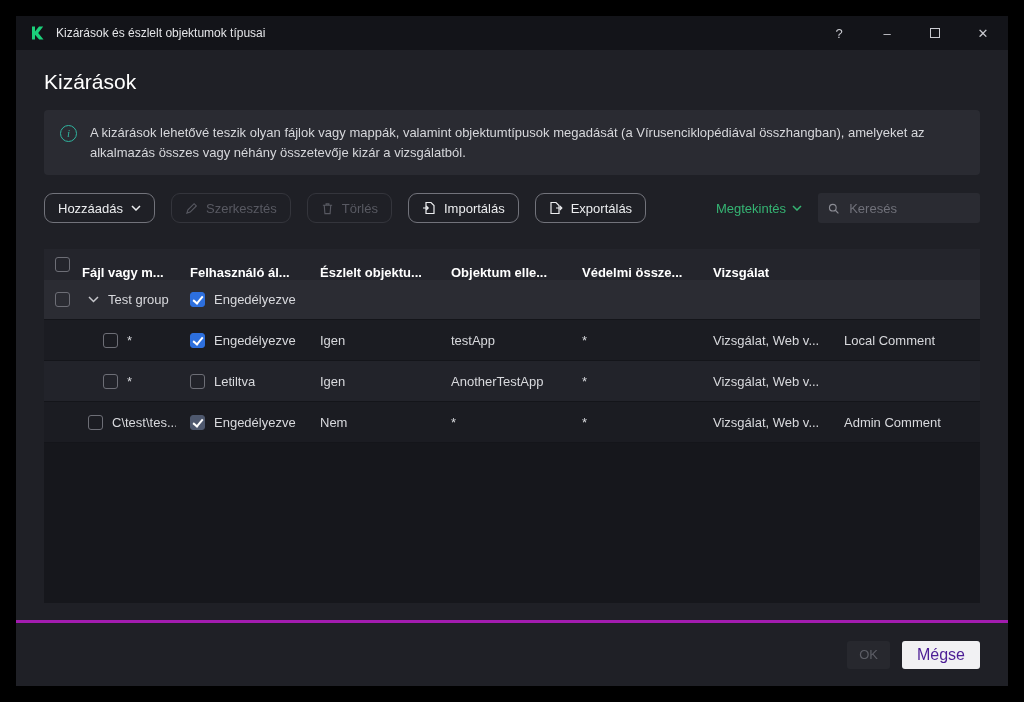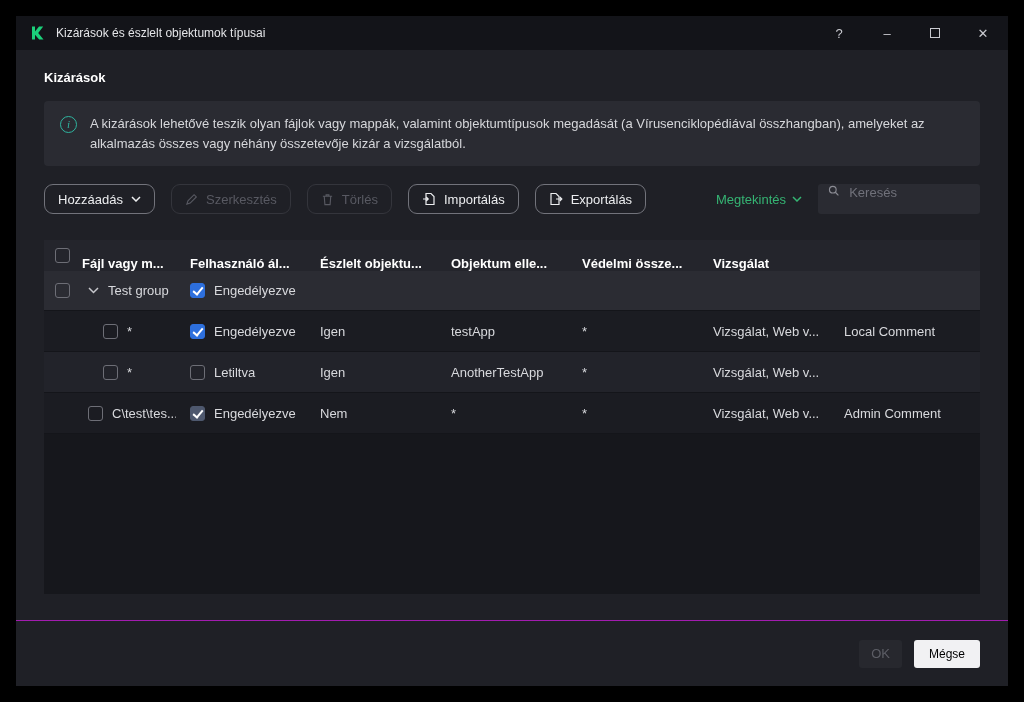--- a/index.html
+++ b/index.html
@@ -23,21 +23,21 @@
   .tb-title { font-size:12px; color:#e4e5e8; }
   .tb-spacer { flex:1; }
   .winbtn {
     width:38px; height:34px; display:flex; align-items:center; justify-content:center;
     color:#c9cad0; font-size:13px; cursor:default;
   }
   .maxbox { width:10px; height:10px; border:1px solid #c9cad0; display:block; }
 
   
   .content { flex:1; padding:0 28px; overflow:hidden; display:flex; flex-direction:column; }
-  .page-title { margin:20px 0 0; font-size:13px; color:#ffffff; font-weight:700; }
+  .page-title { margin:20px 0 0; font-size:21px; color:#ffffff; font-weight:400; }
   .info {
     margin-top:16px; background:#2a2b32; border-radius:4px;
     padding:13px 16px; display:flex; gap:13px;
     font-size:13px; color:#d6d7db; line-height:1.5;
   }
   .info-icon {
     width:17px; height:17px; border:1px solid #2fb5a0; border-radius:50%;
     color:#2fb5a0; font-size:11px; font-style:italic;
     font-family:"Liberation Serif", serif;
     display:flex; align-items:center; justify-content:center;
@@ -52,21 +52,21 @@
     background:transparent; cursor:pointer; white-space:nowrap;
   }
   .btn svg { display:block; }
   .btn.disabled { border-color:#34353c; color:#585962; cursor:default; }
   .link {
     margin-left:auto; display:flex; align-items:center; gap:6px;
     color:#35b473; font-size:13px; cursor:pointer; flex:none;
   }
   .search {
     width:162px; height:30px; background:#2a2b32; border-radius:3px;
-    display:flex; align-items:flex-start; padding:0 10px; gap:8px; flex:none;
+    display:flex; align-items:center; padding:0 10px; gap:8px; flex:none;
   }
   .search input {
     background:transparent; border:0; outline:0; color:#d6d7db;
     font-size:13px; width:100%; font-family:inherit;
   }
   .search input::placeholder { color:#70717a; }
 
   
   .table {
     margin-top:26px; height:354px; display:flex; flex-direction:column;
@@ -100,31 +100,31 @@
   .cb.checked { background:#2d6fdd; border-color:#2d6fdd; }
   .cb.checked::after {
     content:""; position:absolute; left:4px; top:1px; width:4px; height:8px;
     border:solid #fff; border-width:0 2px 2px 0; transform:rotate(40deg);
   }
   .cb.checked.muted { background:#4e586e; border-color:#4e586e; }
   .expander { display:flex; align-items:center; color:#c6c7cc; cursor:pointer; }
 
   
   .footer {
-    flex:none; height:66px; border-top:1px solid #a21caf;
+    flex:none; height:66px; border-top:3px solid #a21caf;
     display:flex; align-items:center; justify-content:flex-end;
     gap:12px; padding:0 28px; background:#1f2026;
   }
   .btn-ok {
     min-width:40px; height:28px; border-radius:3px; background:#27282e;
     color:#5d5e66; border:0; font-size:13px; padding:0 12px; font-family:inherit;
   }
   .btn-cancel {
-    height:28px; border-radius:3px; background:#f1f1f3; color:#000000;
-    border:0; font-size:12px; padding:0 15px; font-family:inherit; cursor:pointer;
+    height:28px; border-radius:3px; background:#f1f1f3; color:#4c1d95;
+    border:0; font-size:16px; padding:0 15px; font-family:inherit; cursor:pointer;
   }
 </style>
 </head>
 <body>
 
 <div class="window">
 
   <div class="titlebar">
     <span class="logo">
       <svg width="16" height="16" viewBox="0 0 16 16">

